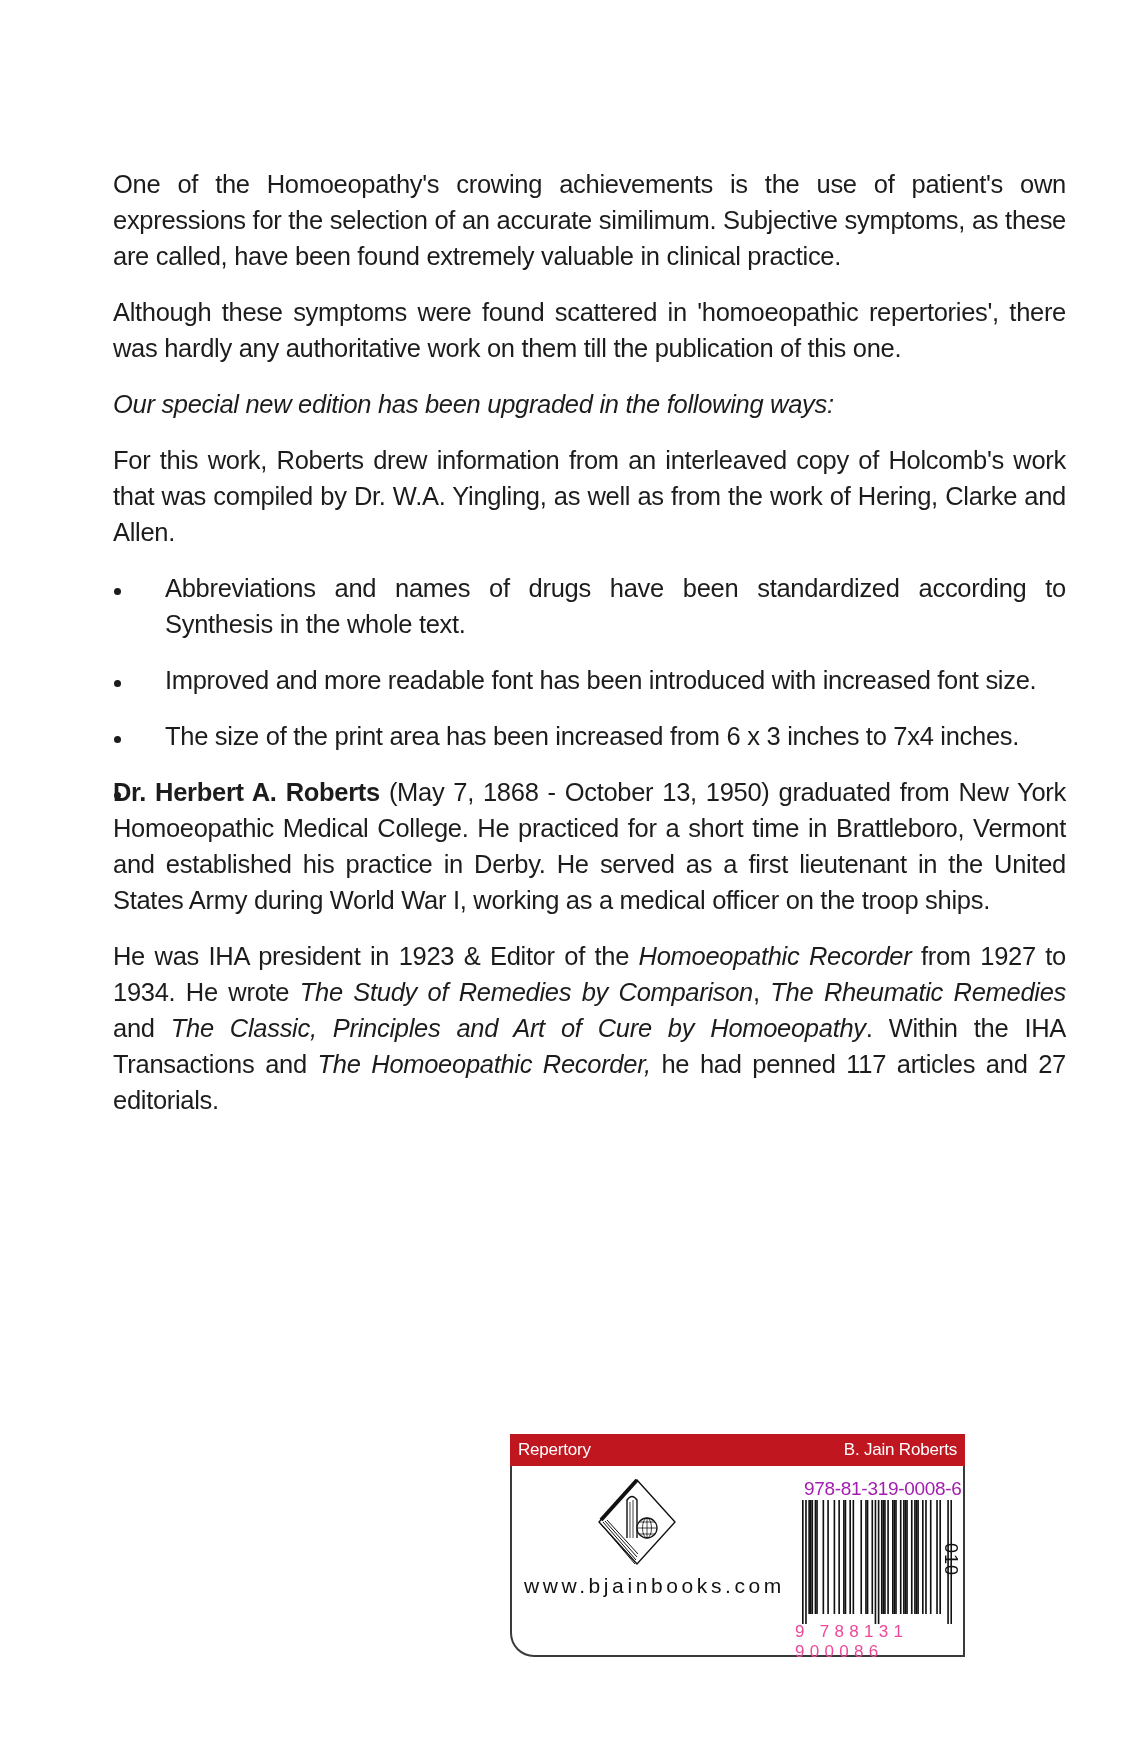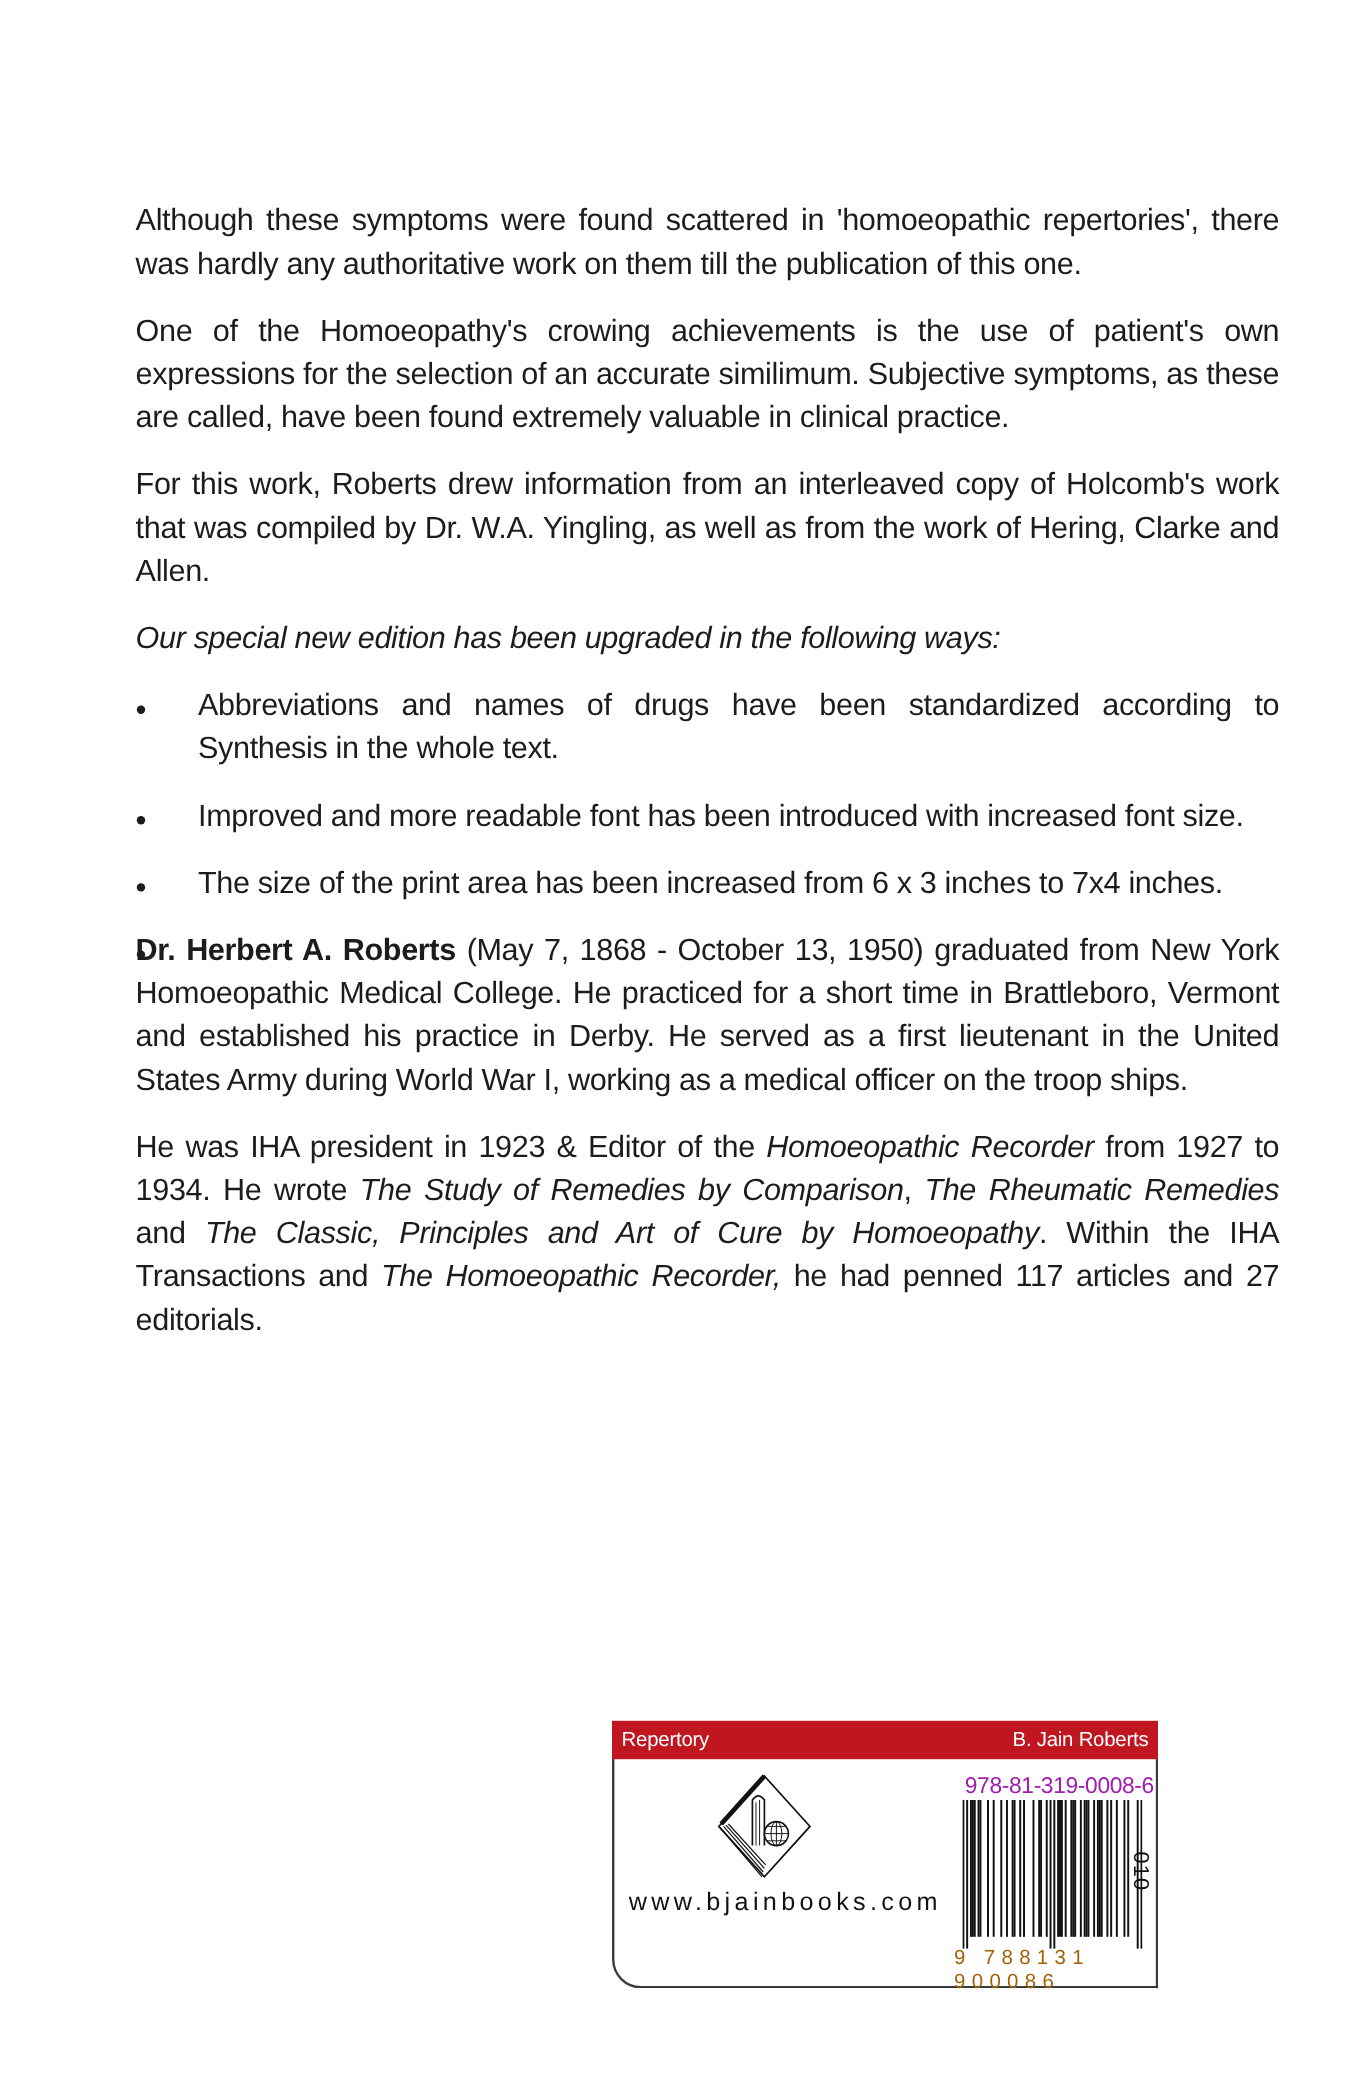--- a/index.html
+++ b/index.html
@@ -16,31 +16,31 @@
   .b { font-weight: bold; }
 
   .imprint { position: absolute; left: 510px; top: 1434px; width: 455px; height: 223px;
              border: 2px solid #3a3a3a; border-top: none; border-bottom-left-radius: 24px; box-sizing: border-box; background: #fff; }
   .imprint-bar { position: absolute; left: -2px; right: -2px; top: 0; height: 32px; background: #c0161f;
                  color: #fff; font-size: 17px; display: flex; align-items: center; justify-content: space-between; padding: 0 8px 0 8px; box-sizing: border-box; letter-spacing: -0.2px; }
   .logo { position: absolute; left: 85px; top: 44px; width: 80px; height: 92px; }
   .url { position: absolute; left: 12px; top: 140px; font-size: 21px; letter-spacing: 3.6px; color: #111; text-align: center; }
   .isbn-top { position: absolute; left: 292px; top: 44px; font-size: 19px; color: #a21caf; letter-spacing: -0.3px; }
   .barcode { position: absolute; left: 290px; top: 66px; width: 150px; height: 124px; }
-  .barcode-num { position: absolute; left: 283px; top: 188px; font-size: 17px; color: #a16207; letter-spacing: 5.3px; }
+  .barcode-num { position: absolute; left: 283px; top: 188px; font-size: 17px; color: #ec4899; letter-spacing: 5.3px; }
   .addon { position: absolute; left: 449px; top: 109px; font-size: 18px; color: #111; transform: rotate(90deg); transform-origin: left top; letter-spacing: 1px; }
 </style>
 </head>
 <body>
 
 <div class="content">
+  <p class="para">One of the Homoeopathy's crowing achievements is the use of patient's own expressions for the selection of an accurate similimum. Subjective symptoms, as these are called, have been found extremely valuable in clinical practice.</p>
   <p class="para">Although these symptoms were found scattered in 'homoeopathic repertories', there was hardly any authoritative work on them till the publication of this one.</p>
-  <p class="para">One of the Homoeopathy's crowing achievements is the use of patient's own expressions for the selection of an accurate similimum. Subjective symptoms, as these are called, have been found extremely valuable in clinical practice.</p>
+  <p class="para italic">Our special new edition has been upgraded in the following ways:</p>
   <p class="para">For this work, Roberts drew information from an interleaved copy of Holcomb's work that was compiled by Dr. W.A. Yingling, as well as from the work of Hering, Clarke and Allen.</p>
-  <p class="para italic">Our special new edition has been upgraded in the following ways:</p>
 
   <ul class="bullets">
     <li class="bullet-item">
       <span class="bullet-dot"></span>
       <span>Abbreviations and names of drugs have been standardized according to Synthesis in the whole text.</span>
     </li>
     <li class="bullet-item">
       <span class="bullet-dot"></span>
       <span>Improved and more readable font has been introduced with increased font size.</span>
     </li>

